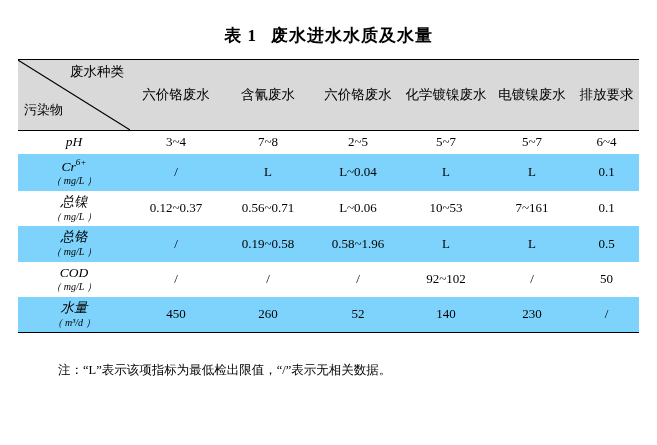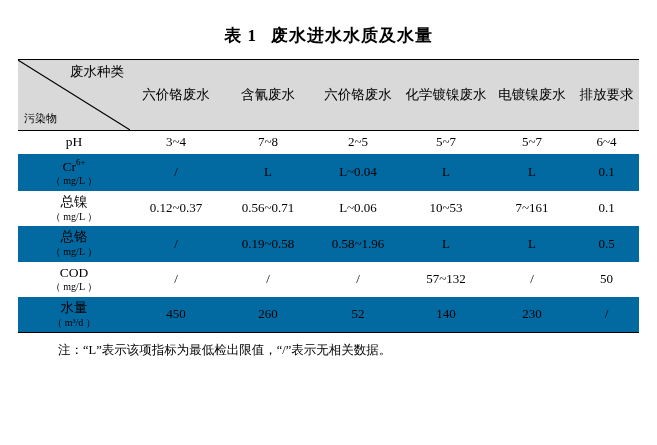--- a/index.html
+++ b/index.html
@@ -48,21 +48,21 @@
   .rule-top {
     border-top: 1.6px solid #000;
   }
   .rule-mid {
     border-bottom: 1.1px solid #000;
   }
   .rule-bottom {
     border-bottom: 1.6px solid #000;
   }
   tr.shade td {
-    background: #0369a1;
+    background: #7dd3fc;
   }
   tr.plain td {
     background: #ffffff;
   }
   .hdr td {
     background: #d9d9d9;
     font-size: 13.5px;
     height: 64px;
   }
   .corner {
@@ -78,42 +78,44 @@
     height: 100%;
   }
   .corner .lbl-top {
     position: absolute;
     top: 4px;
     right: 6px;
     font-size: 13.5px;
   }
   .corner .lbl-bot {
     position: absolute;
-    bottom: 4px;
+    bottom: 12px;
     left: 6px;
-    font-size: 11px;
+    font-size: 13px;
   }
   .rowlabel {
     font-size: 13.5px;
+    font-style: italic;
   }
   .rowlabel .sub {
     display: block;
     font-size: 10px;
   }
   sup {
     font-size: 9px;
     vertical-align: super;
   }
   .note {
     width: 621px;
     box-sizing: border-box;
     font-size: 12.5px;
     padding-top: 9px;
     padding-left: 40px;
     text-align: left;
+    margin-top: 20px;
   }
   .colA { width: 112px; }
   .colB { width: 92px; }
   .colC { width: 92px; }
   .colD { width: 88px; }
   .colE { width: 88px; }
   .colF { width: 84px; }
   .colG { width: 65px; }
 </style>
 </head>
@@ -202,21 +204,21 @@
       </tr>
 
       <tr class="plain">
         <td class="rowlabel">
           <span>COD</span>
           <span class="sub">（ mg/L ）</span>
         </td>
         <td>/</td>
         <td>/</td>
         <td>/</td>
-        <td>57~132</td>
+        <td>92~102</td>
         <td>/</td>
         <td>50</td>
       </tr>
 
       <tr class="shade rule-bottom">
         <td class="rowlabel">
           <span>水量</span>
           <span class="sub">（ m³/d ）</span>
         </td>
         <td>450</td>

